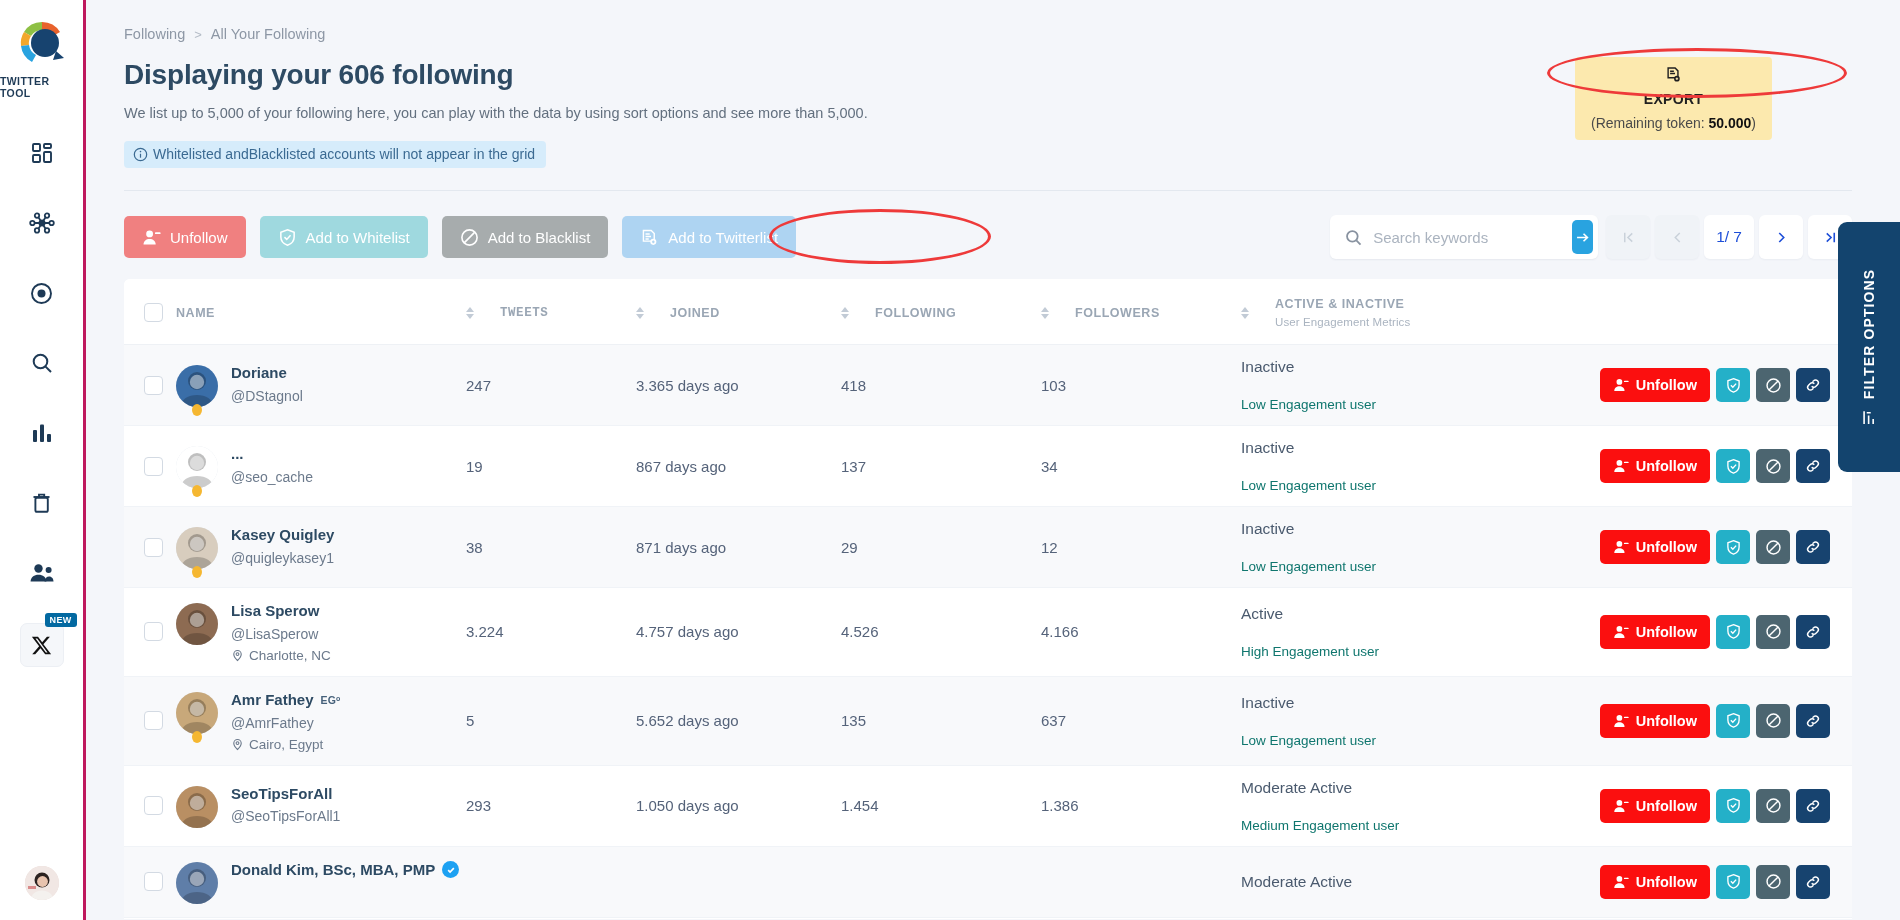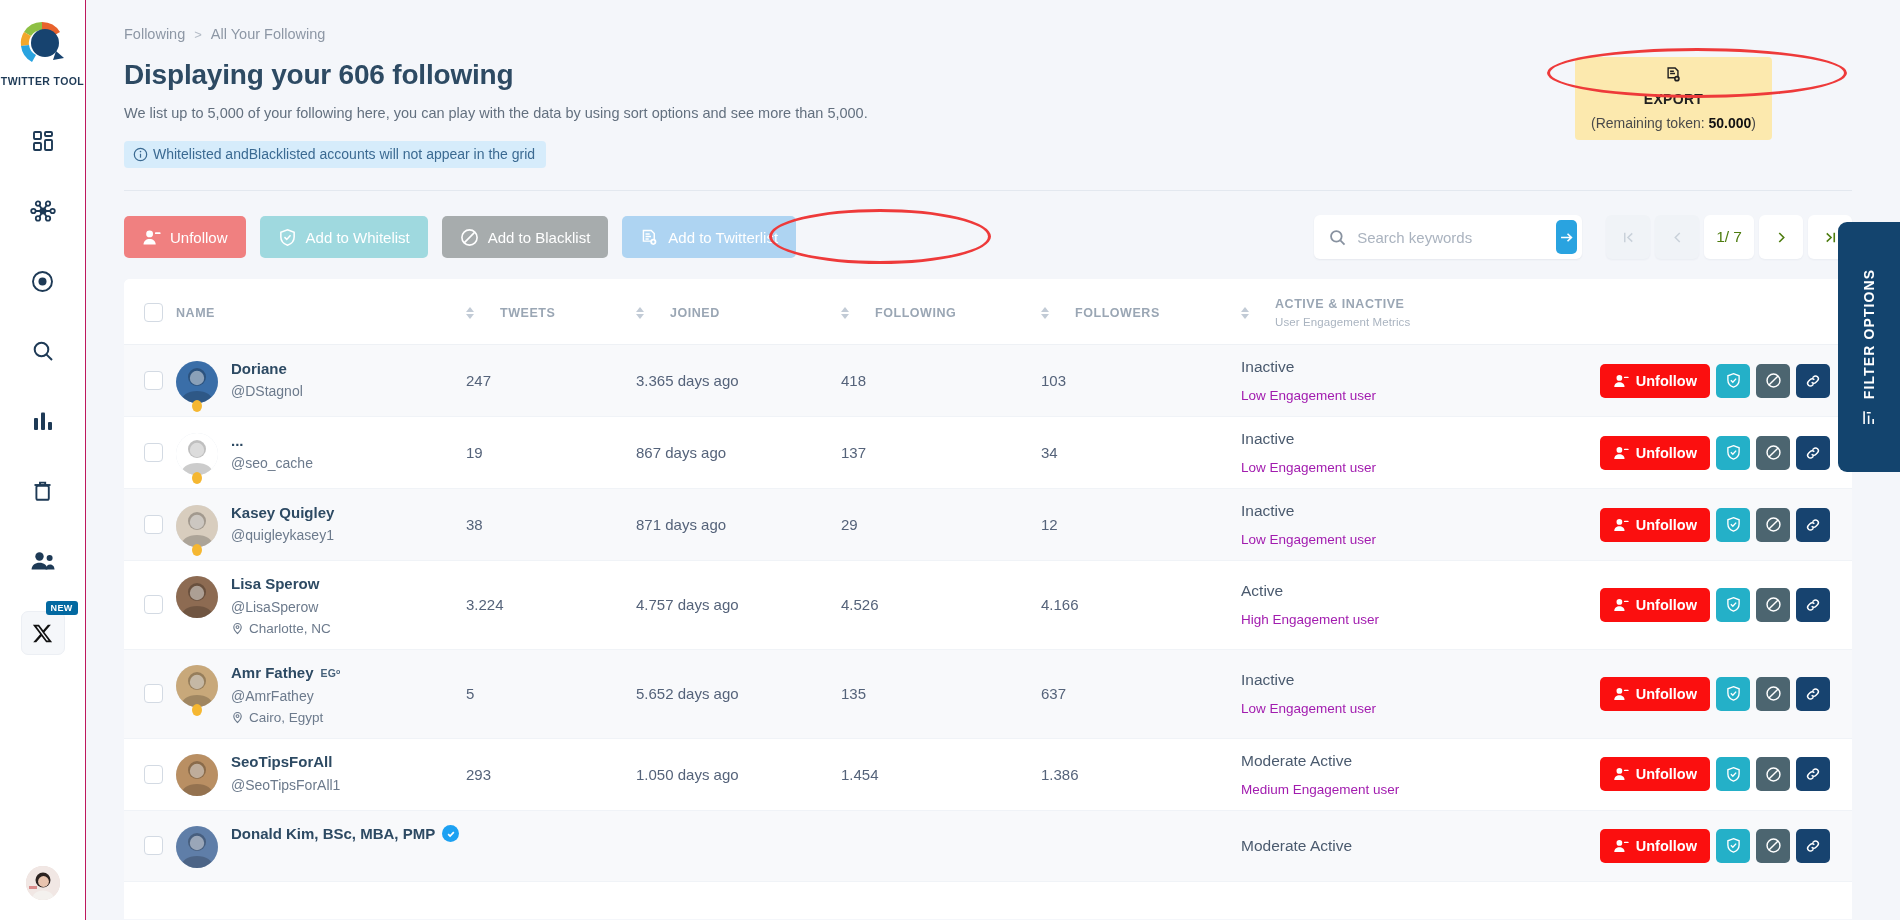--- a/index.html
+++ b/index.html
@@ -8,21 +8,21 @@
     font-family: "Liberation Sans", sans-serif;
     background: #f4f6fa;
     overflow: hidden;
   }
   .app { display: flex; width: 1900px; height: 920px; position: relative; }
 
   
   .sidebar {
     width: 86px; height: 920px;
     background: #ffffff;
-    border-right: 1px solid #be185d;
+    border-right: 3px solid #be185d;
     display: flex; flex-direction: column; align-items: center;
     padding-top: 18px;
     position: relative; flex: 0 0 86px;
   }
   .logo-wrap { display:flex; flex-direction:column; align-items:center; }
   .logo-mark { width: 52px; height: 50px; position: relative; }
   .logo-label {
     font-size: 10.5px; font-weight: 700; color: #1e3a56;
     letter-spacing: .4px; margin-top: 7px;
   }
@@ -103,61 +103,61 @@
     font-size: 15px; padding: 0 18px; height: 42px;
     display: inline-flex; align-items: center; gap: 9px; cursor: pointer;
     margin-right: 14px; font-family: "Liberation Sans", sans-serif;
     white-space: nowrap;
   }
   .tbtn.unfollow  { background: #f08080; }
   .tbtn.whitelist { background: #9fd9df; }
   .tbtn.blacklist { background: #a7acad; }
   .tbtn.twitterlist { background: #aed4f2; }
 
-  .right-tools { margin-left: auto; display: flex; align-items: center; gap: 24px; }
+  .right-tools { margin-left: auto; display: flex; align-items: center; gap: 8px; }
   .search-box {
     background: #fff; border-radius: 6px; height: 44px; width: 268px;
     display: flex; align-items: center; padding: 0 5px 0 14px;
     box-shadow: 0 1px 2px rgba(40,60,90,.07);
   }
   .search-box input {
     border: none; outline: none; flex: 1; font-size: 15px; color: #4c5b6b;
     background: transparent; font-family: "Liberation Sans", sans-serif;
     margin-left: 10px;
   }
   .search-box input::placeholder { color: #aab3bf; }
   .search-go {
     width: 34px; height: 34px; background: #29a3e0; border-radius: 5px; border: none;
     color: #fff; font-size: 16px; cursor: pointer; display:flex; align-items:center; justify-content:center;
   }
   .pager { display: flex; align-items: center; gap: 5px; }
   .pbtn {
     min-width: 44px; height: 44px; background: #fff; border: none; border-radius: 6px;
-    color: #4d7c0f; font-size: 16px; cursor: pointer;
+    color: #1d4ed8; font-size: 16px; cursor: pointer;
     display: flex; align-items: center; justify-content: center;
     font-family: "Liberation Sans", sans-serif;
     box-shadow: 0 1px 2px rgba(40,60,90,.05);
   }
   .pbtn.disabled { color: #c9d1da; background: #f0f3f7; cursor: default; }
   .pbtn.count { font-size: 15.5px; padding: 0 12px; }
 
   
   .table-wrap {
     margin: 20px 48px 0 38px; background: #fff; border-radius: 6px 6px 0 0;
     overflow: hidden; height: 640px;
   }
   table { width: 100%; border-collapse: collapse; table-layout: fixed; }
   thead th {
     text-align: left; font-size: 12.5px; font-weight: 700; color: #9aa6b4;
     letter-spacing: .55px; padding: 18px 0 16px 0; background: #fff;
     border-bottom: 1px solid #eef1f5; vertical-align: middle;
   }
   th.c-chk   { width: 52px;  padding-left: 20px; }
   th.c-name  { width: 290px; }
-  th.c-tw    { width: 170px; }
+  th.c-tw    { width: 170px; font-family: Liberation Mono, monospace; }
   th.c-joined{ width: 205px; }
   th.c-fing  { width: 200px; }
   th.c-fers  { width: 200px; }
   th.c-eng   { width: 255px; }
   th.c-act   { }
   .th-inner { display: flex; align-items: center; }
   .sorter { display: inline-flex; flex-direction: column; gap: 2px; margin-right: 26px; cursor: pointer; }
   .sorter i { border-left: 4.5px solid transparent; border-right: 4.5px solid transparent; display:block; }
   .sorter i.up { border-bottom: 5.5px solid #c2cbd6; }
   .sorter i.dn { border-top: 5.5px solid #c2cbd6; }
@@ -192,21 +192,21 @@
   .pname .sup { font-size: 10.5px; font-weight: 700; color: #46617a; letter-spacing: .2px; }
   .verified {
     width: 17px; height: 17px; border-radius: 50%; background: #1da1f2;
     display: inline-flex; align-items: center; justify-content: center;
     color: #fff; font-size: 10px; flex: 0 0 17px;
   }
   .phandle { font-size: 14px; color: #6c7a8c; margin-top: 5px; }
   .ploc { font-size: 13.5px; color: #6c7a8c; margin-top: 6px; display: flex; align-items: center; gap: 5px; }
 
   .eng-main { font-size: 15.5px; color: #4a5a6e; }
-  .eng-sub  { font-size: 13.5px; color: #a21caf; margin-top: 12px; }
+  .eng-sub  { font-size: 13.5px; color: #0f766e; margin-top: 21px; }
 
   .actions { display: flex; align-items: center; gap: 6px; justify-content: flex-end; padding-right: 22px; }
   .act-unf {
     background: #fb0f0f; color: #fff; border: none; border-radius: 5px;
     height: 34px; padding: 0 13px; font-size: 14.5px; cursor: pointer;
     display: inline-flex; align-items: center; gap: 7px;
     font-family: "Liberation Sans", sans-serif; white-space: nowrap; font-weight: 600;
   }
   .act-ico {
     width: 34px; height: 34px; border-radius: 5px; border: none; cursor: pointer;

